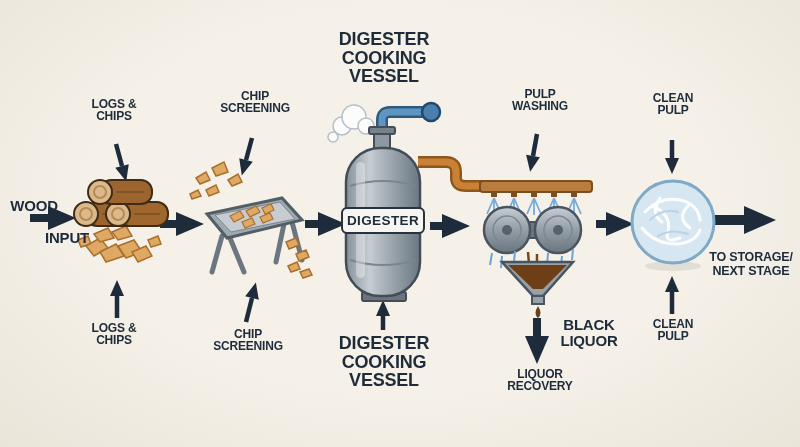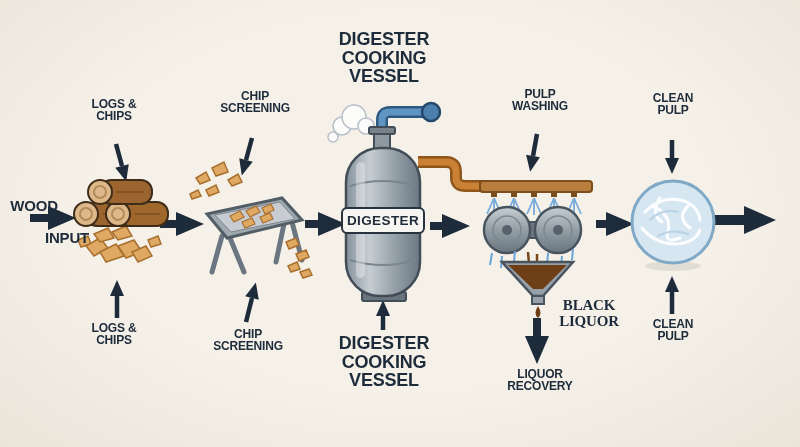--- a/index.html
+++ b/index.html
@@ -246,24 +246,26 @@
 COOKING
 VESSEL</div>
   <div class="lbl lg" style="left:326px; top:334px; width:116px;">DIGESTER
 COOKING
 VESSEL</div>
   <div class="band" style="left:341px; top:207px; width:84px; height:27px;">DIGESTER</div>
 
   <div class="lbl" style="left:486px; top:88px; width:108px;">PULP
 WASHING</div>
 
-  <div class="lbl sm" style="left:552px; top:298px; width:74px;font-family:Liberation Serif, serif;">BLACK
+  <div class="lbl sm" style="left:552px; top:317px; width:74px;">BLACK
 LIQUOR</div>
   <div class="lbl" style="left:488px; top:368px; width:104px;">LIQUOR
 RECOVERY</div>
 
   <div class="lbl" style="left:630px; top:92px; width:86px;">CLEAN
 PULP</div>
   <div class="lbl" style="left:630px; top:318px; width:86px;">CLEAN
 PULP</div>
 
+  <div class="lbl xs" style="left:704px; top:250px; width:94px;">TO STORAGE/
+NEXT STAGE</div>
 
 </div>
 
 </body></html>

